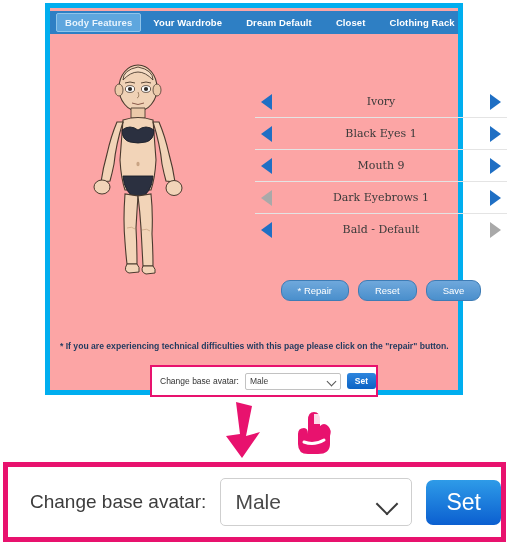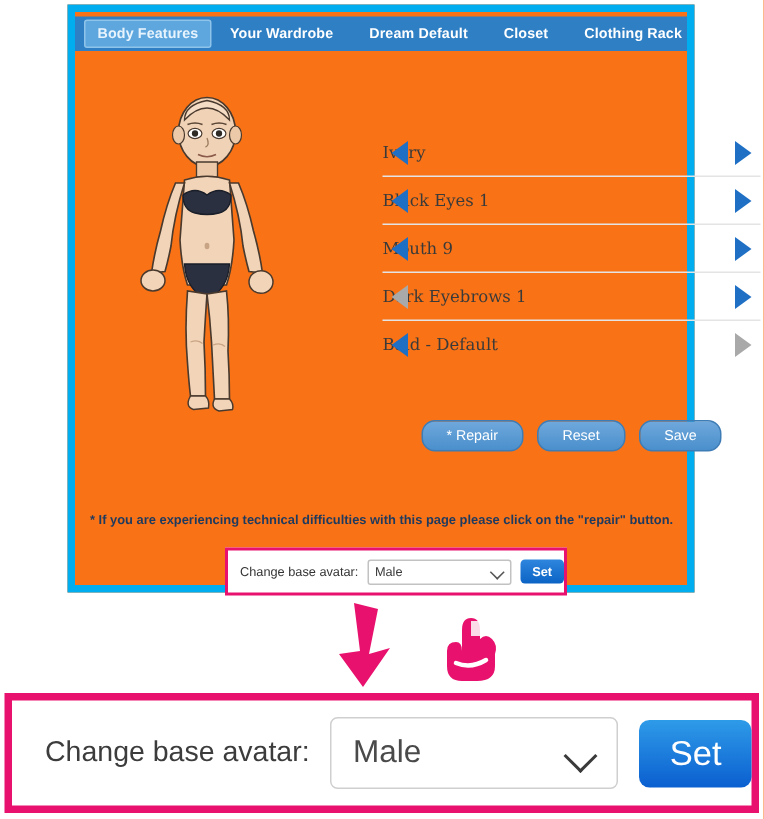--- a/index.html
+++ b/index.html
@@ -11,21 +11,21 @@
     position:relative;
   }
 
   
   #app-panel{
     position:absolute;
     left:45px; top:3px;
     width:418px; height:392px;
     border:5px solid #00AEEF;
     box-sizing:border-box;
-    background:#f97316;
+    background:#fca5a5;
   }
 
   
   #tab-bar{
     position:absolute;
     left:0; top:3px;
     width:100%; height:23px;
     background:#2E7FC4;
     display:flex;
     align-items:center;
@@ -64,21 +64,21 @@
     position:absolute;
     left:205px; top:78px;
     width:252px;
   }
   .feature-row{
     position:relative;
     height:31px;
     border-top:1px solid #E4E4E4;
     display:flex;
     align-items:center;
-    justify-content:flex-start;
+    justify-content:center;
   }
   .feature-row:first-child{border-top:none;}
   .feature-label{
     font-size:11px;
     color:#3A3A3A;
     font-family:"DejaVu Serif", serif;
     text-align:center;
   }
   .arrow{
     position:absolute;

